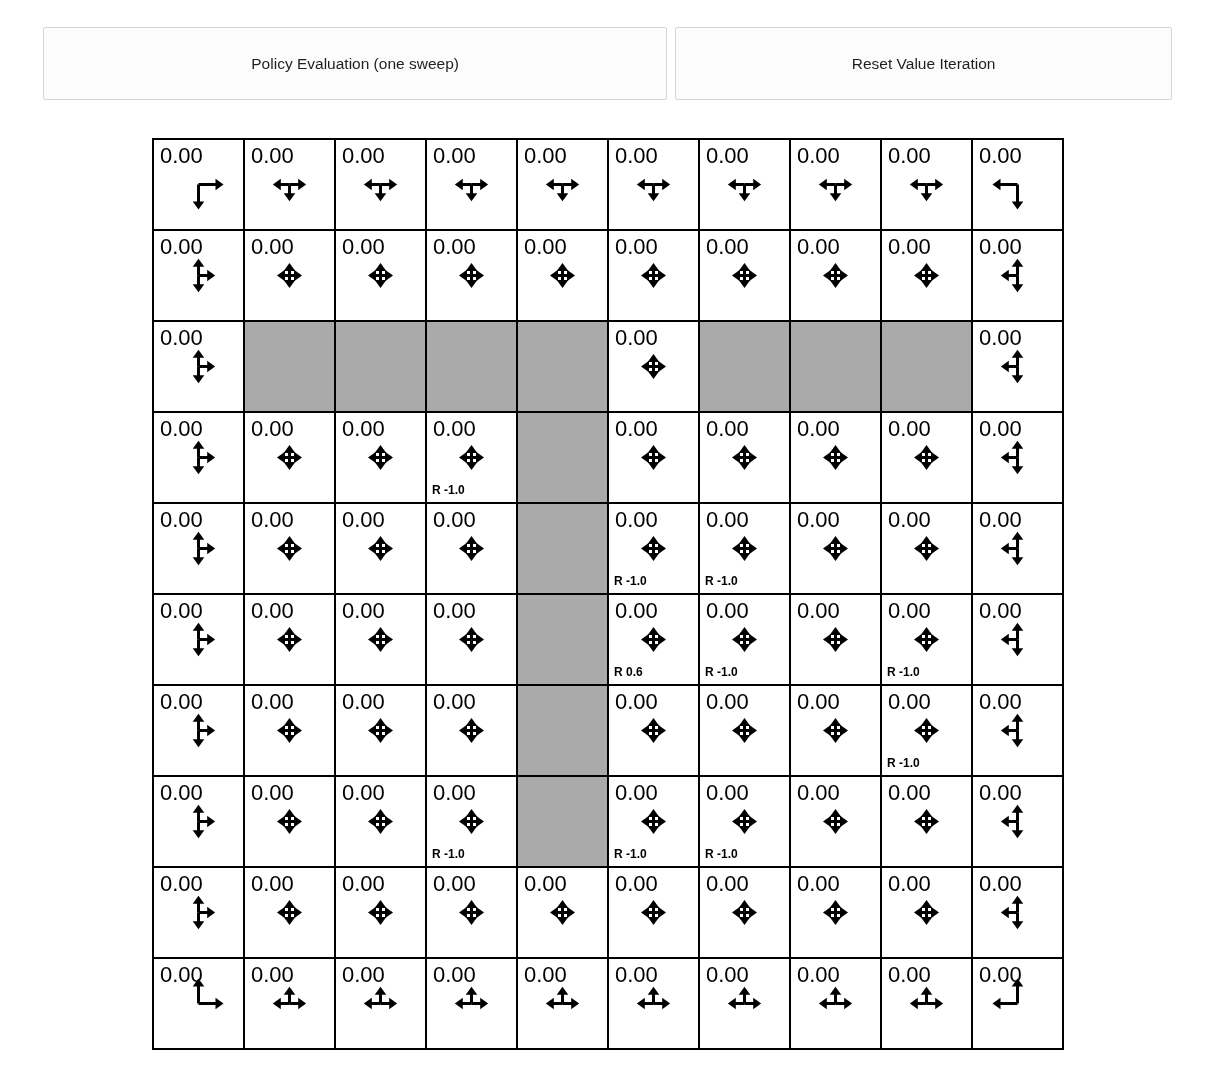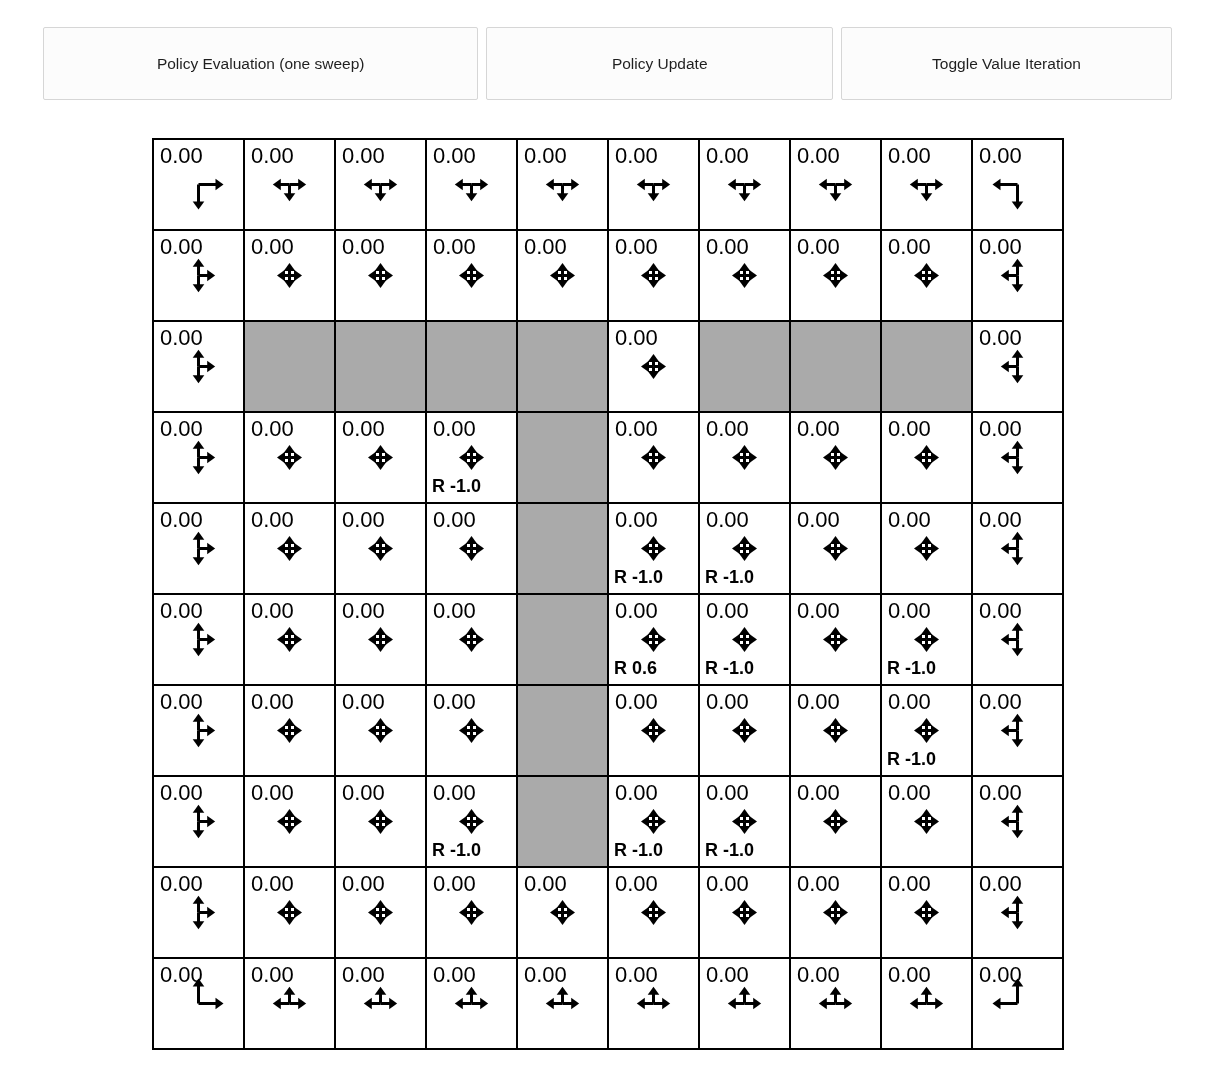--- a/index.html
+++ b/index.html
@@ -29,31 +29,30 @@
     border:2px solid var(--line,#000);
   }
   .cell{position:relative;background:#ffffff;}
   .cell.wall{background:var(--wall,#aaaaaa);}
   .val{
     position:absolute;top:4px;left:6px;
     font-size:22px;line-height:1.05;color:#000;white-space:nowrap;
   }
   .rew{
     position:absolute;bottom:5px;left:5px;
-    font-size:18px;font-weight:600;color:#000;white-space:nowrap;
+    font-size:12px;font-weight:600;color:#000;white-space:nowrap;
   }
   .arrows{position:absolute;left:0;top:0;width:89px;height:89px;}
 </style>
 </head>
 <body>
 
 <div class="toolbar">
     <button class="tb-btn">Policy Evaluation (one sweep)</button>
-    <button class="tb-btn">Policy Update</button>
-    <button class="tb-btn">Toggle Value Iteration</button>
+    <button class="tb-btn">Reset Value Iteration</button>
   </div>
 <div class="grid">
     <div class="cell">
       <span class="val">0.00</span>
       <svg viewBox="0 0 89 89" class="arrows">
         <g>
           <line x1="44.5" y1="44.5" x2="63.5" y2="44.5" stroke="#000000" stroke-width="3"></line>
           <polygon points="69.5,44.5 61.5,50.3 61.5,38.7" fill="#000000"></polygon>
         </g>
         <g>

